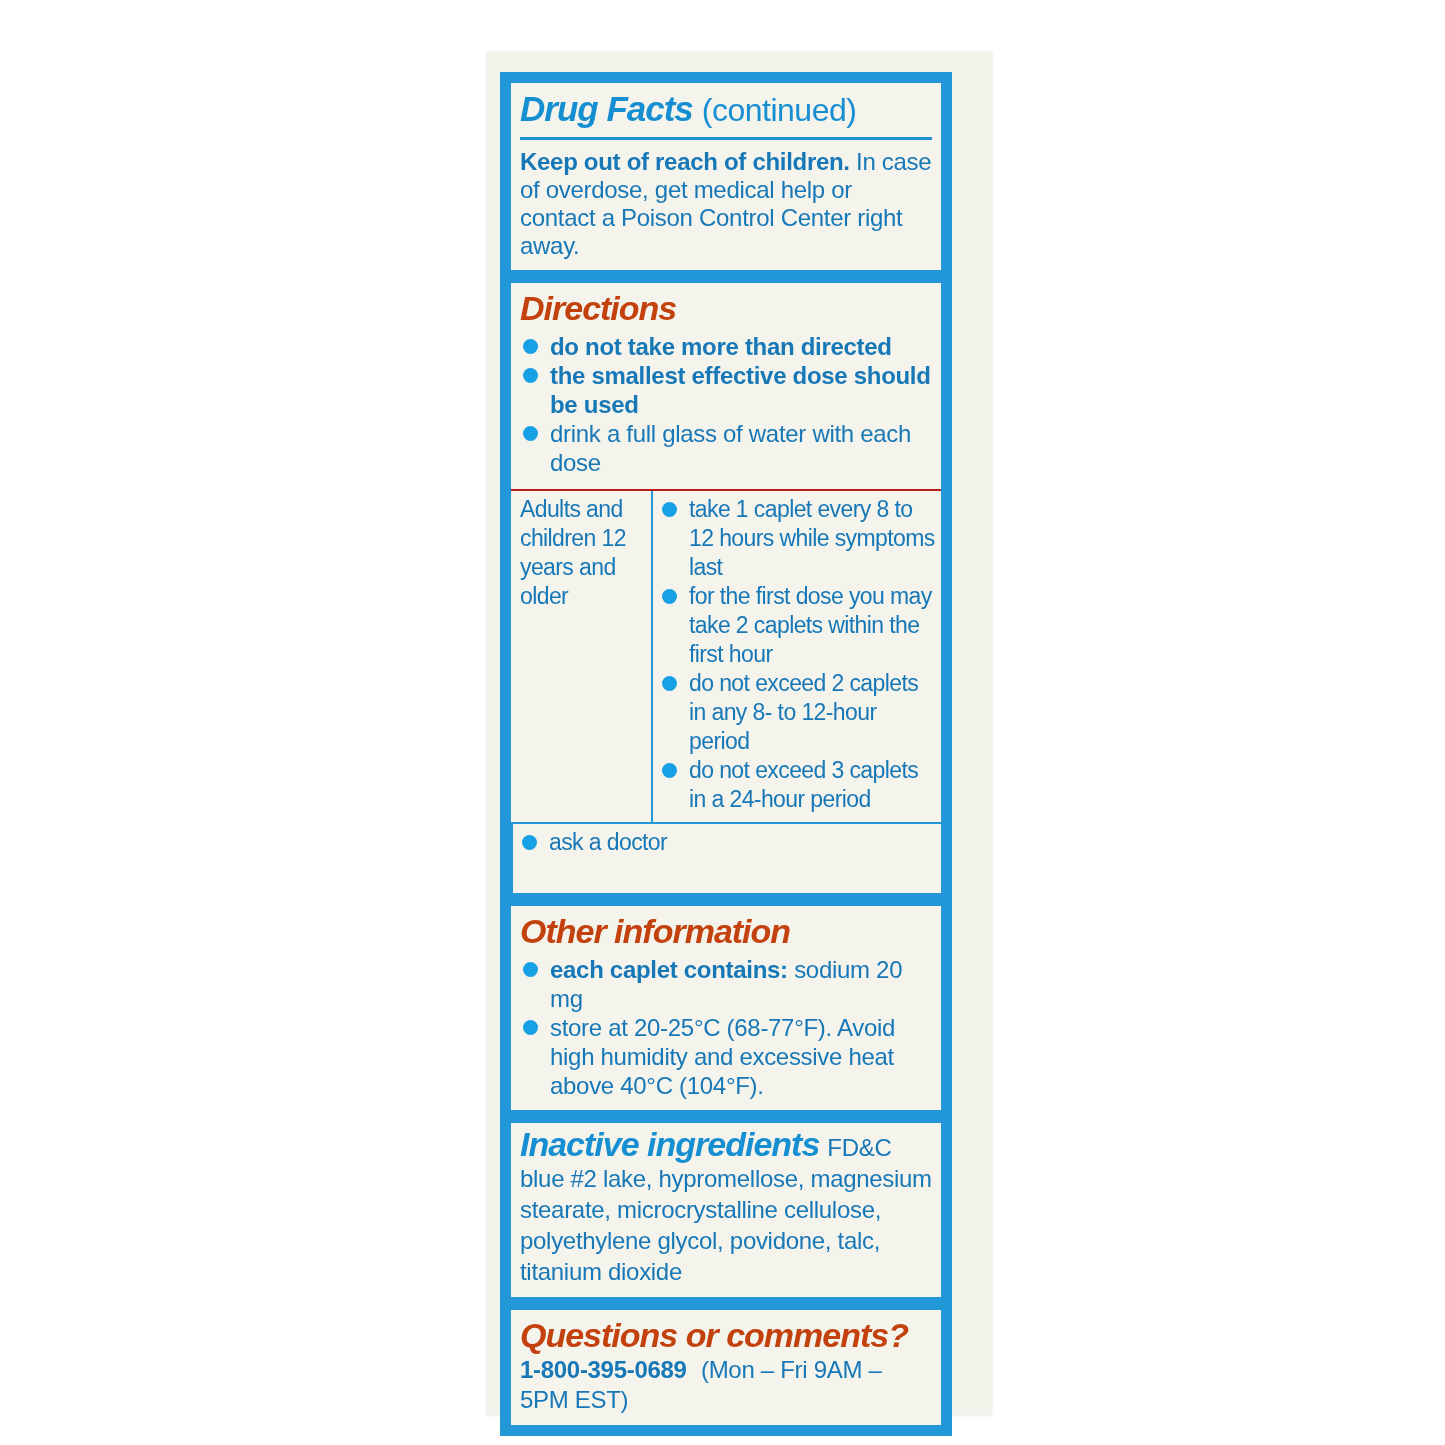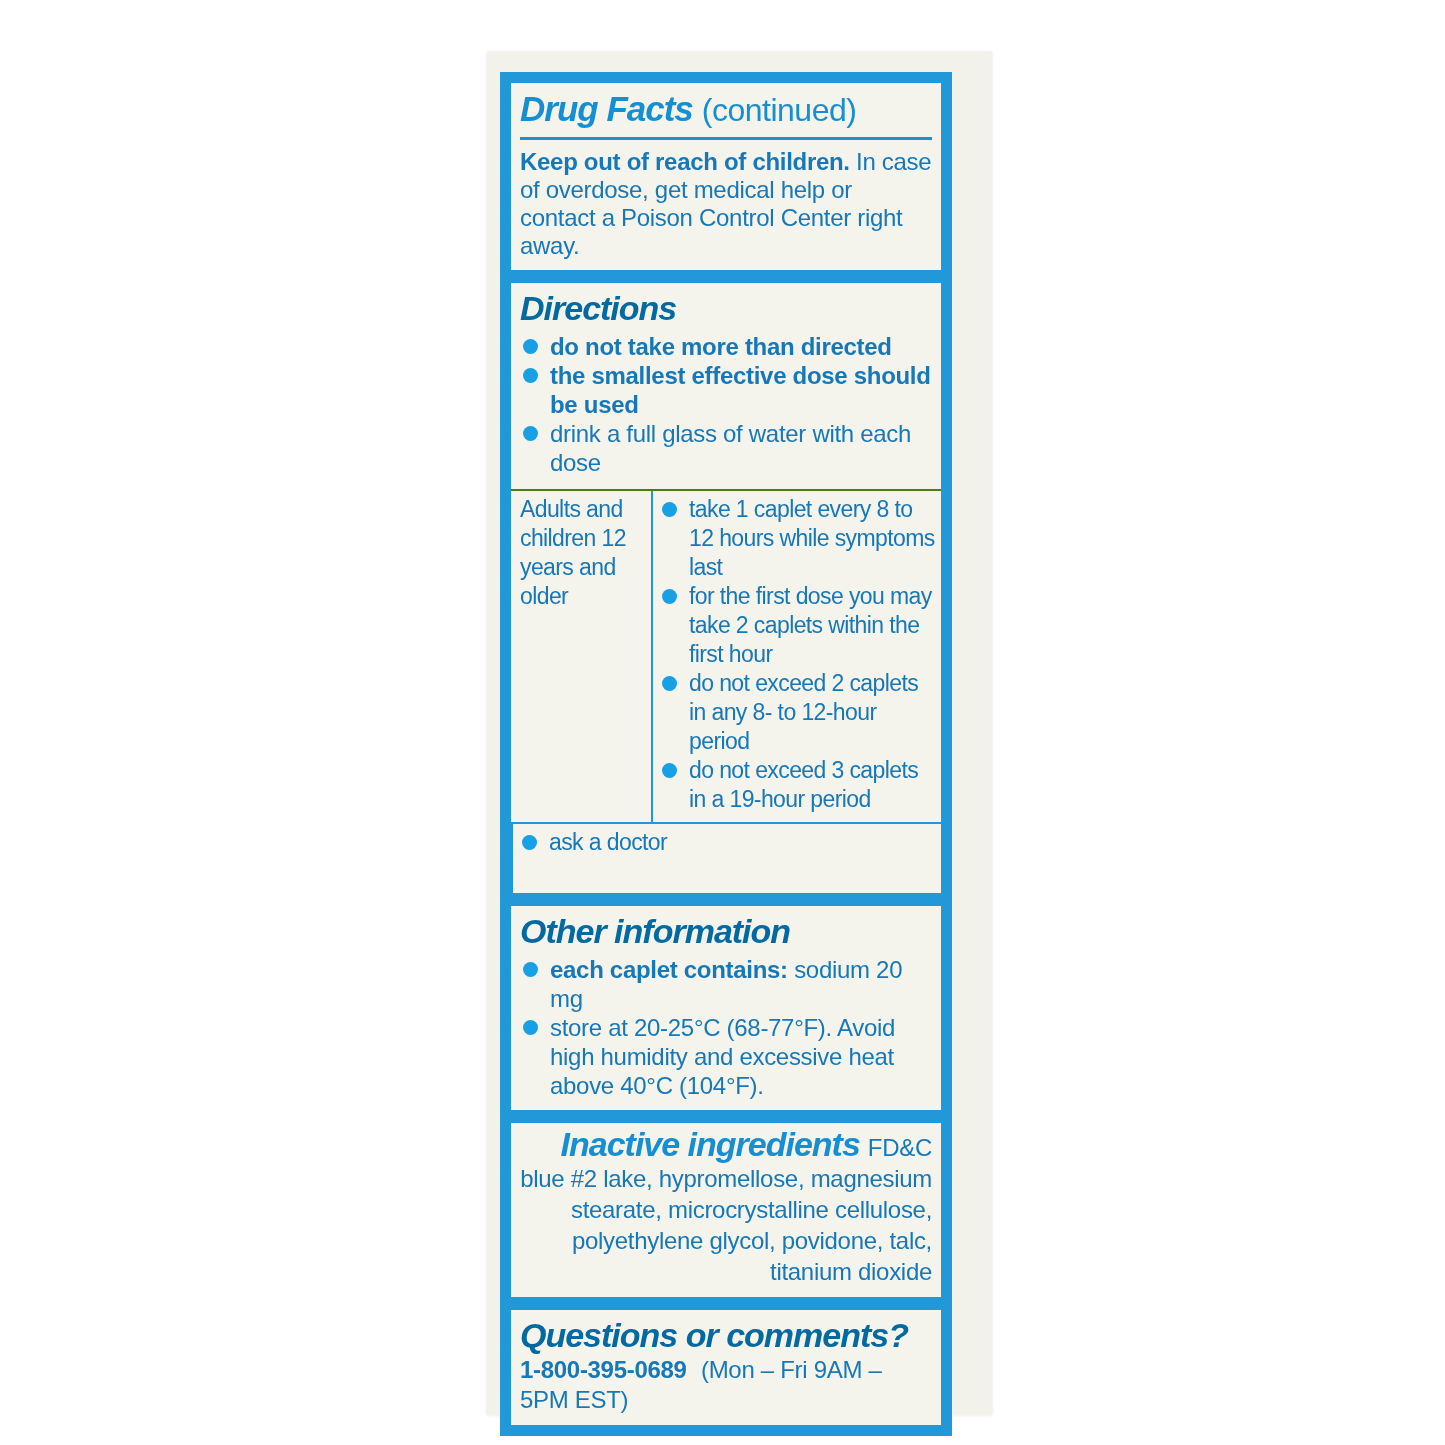--- a/index.html
+++ b/index.html
@@ -54,21 +54,21 @@
   }
   .rule {
     height: 3px;
     background: #1e8fd0;
     margin: 8px 0 8px 0;
   }
   .h2 {
     font-size: 34px;
     font-weight: bold;
     font-style: italic;
-    color: #0369a1;
+    color: #c2410c;
     letter-spacing: -1px;
     line-height: 1.15;
     margin: 0 0 4px 0;
   }
   p.body, .body {
     font-size: 24px;
     line-height: 28px;
     margin: 0;
   }
   .b { font-weight: bold; }
@@ -76,21 +76,21 @@
   .bullet-row { display: flex; align-items: flex-start; }
   .dot {
     flex: 0 0 auto;
     width: 15px;
     height: 15px;
     border-radius: 50%;
     background: #18a0e4;
     margin: 7px 12px 0 3px;
   }
   .bullet-text { font-size: 24px; line-height: 29px; }
-  .dtable { border-top: 2px solid #4d7c0f; margin-top: 10px; }
+  .dtable { border-top: 2px solid #b91c1c; margin-top: 10px; }
   .drow { display: flex; }
   .drow + .drow { border-top: 2px solid #2398d8; }
   .dcell-label {
     flex: 0 0 140px;
     box-sizing: border-box;
     padding: 4px 4px 6px 9px;
     font-size: 23px;
     line-height: 29px;
     letter-spacing: -0.6px;
   }
@@ -106,21 +106,21 @@
     letter-spacing: -0.6px;
   }
   .inline-h2 {
     font-size: 34px;
     font-weight: bold;
     font-style: italic;
     color: #168fd2;
     letter-spacing: -1px;
     margin-right: 8px;
   }
-  .inactive-p { font-size: 24px; line-height: 31px; margin: 0; text-align: right; }
+  .inactive-p { font-size: 24px; line-height: 31px; margin: 0; }
   .phone-line { font-size: 24px; line-height: 30px; }
   .phone-num { font-weight: bold; margin-right: 8px; }
 </style>
 </head>
 <body>
 
 <div class="card">
 
   <div class="frame">
 
@@ -161,21 +161,21 @@
             <div class="bullet-row">
               <span class="dot"></span>
               <span class="bullet-text">for the first dose you may take 2 caplets within the first hour</span>
             </div>
             <div class="bullet-row">
               <span class="dot"></span>
               <span class="bullet-text">do not exceed 2 caplets in any 8- to 12-hour period</span>
             </div>
             <div class="bullet-row">
               <span class="dot"></span>
-              <span class="bullet-text">do not exceed 3 caplets in a 19-hour period</span>
+              <span class="bullet-text">do not exceed 3 caplets in a 24-hour period</span>
             </div>
           </div>
         </div>
         <div class="drow">
           <div class="dcell-items" style="padding-bottom:36px;">
             <div class="bullet-row">
               <span class="dot"></span>
               <span class="bullet-text">ask a doctor</span>
             </div>
           </div>

